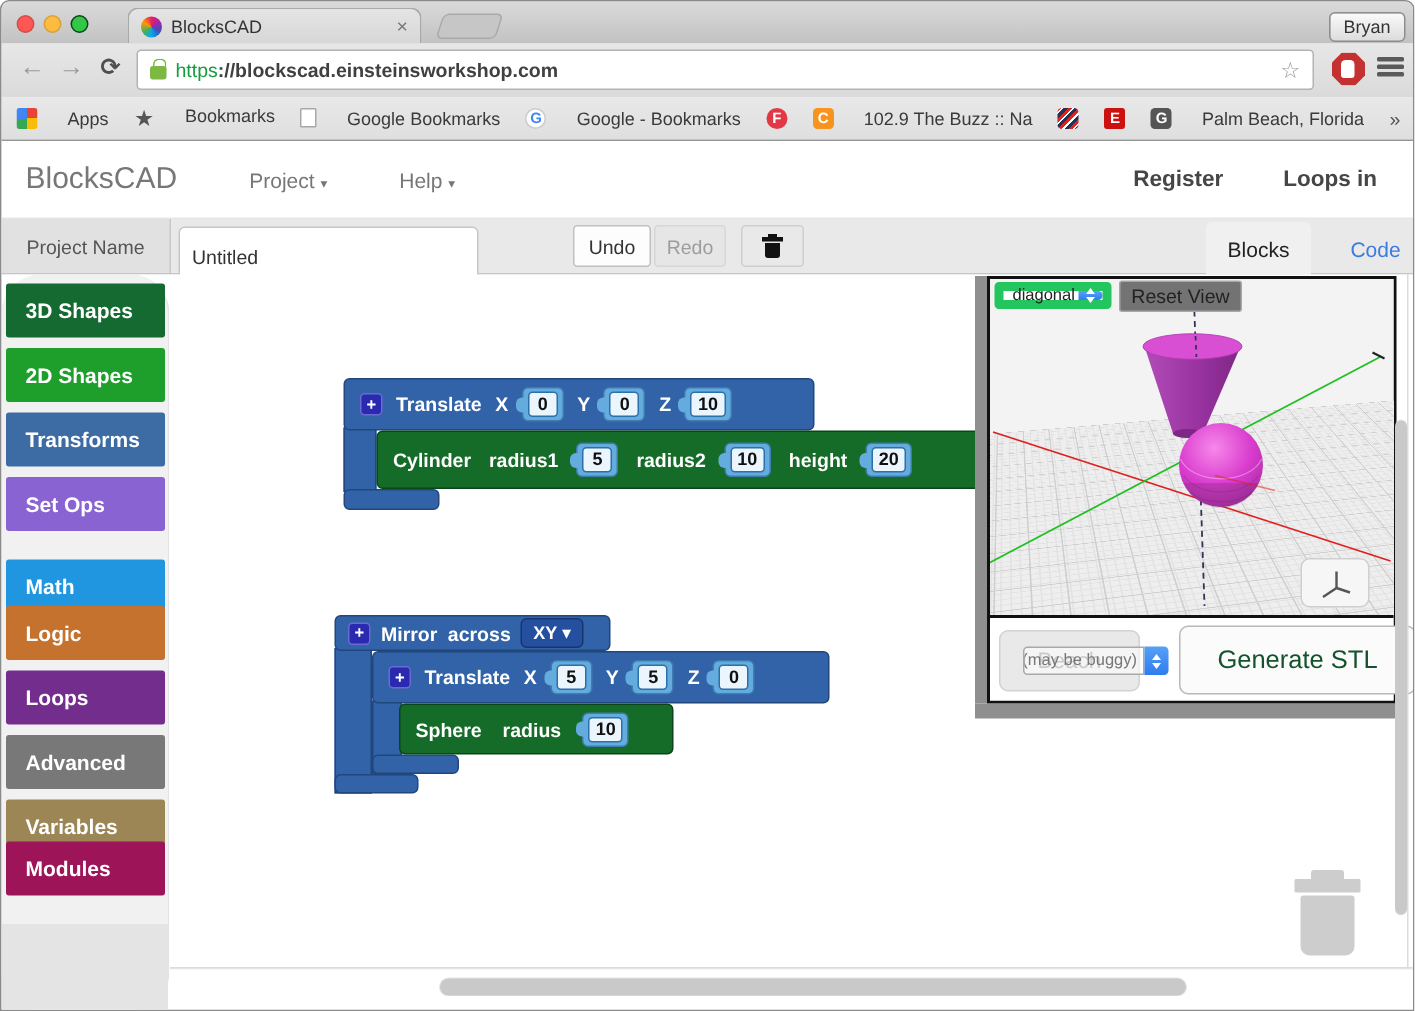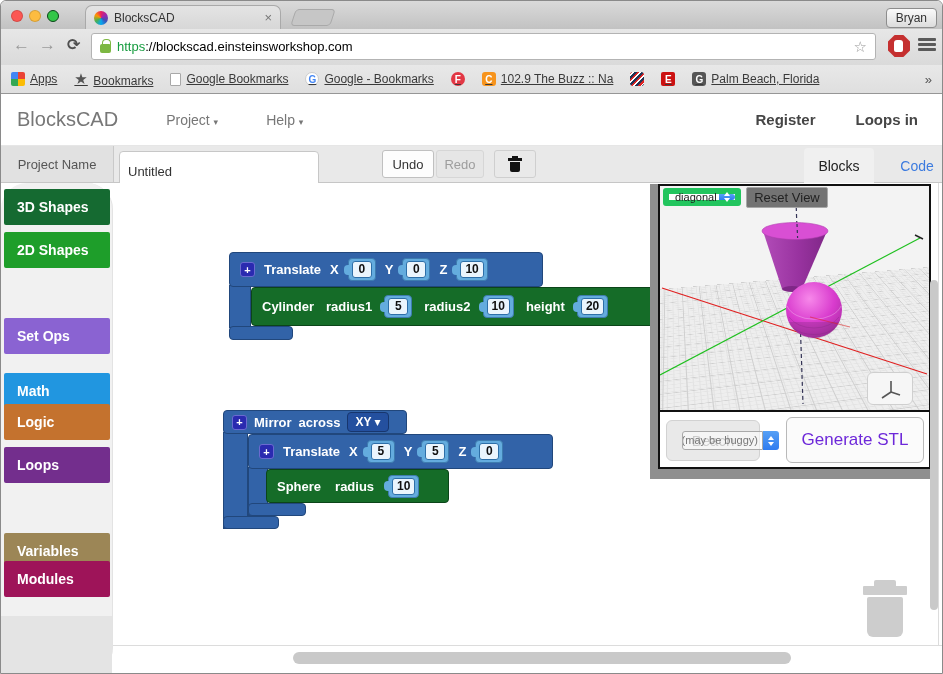--- a/index.html
+++ b/index.html
@@ -26,32 +26,32 @@
   .navrow { position:relative; height:36px; background:linear-gradient(#e7e7e7,#dadada); }
   .nav-ic { position:absolute; top:6px; font-size:17px; font-weight:bold; color:#9a9a9a; }
   .nav-ic.back { left:12px; } .nav-ic.fwd { left:38px; }
   .nav-ic.reload { left:66px; color:#4f4f4f; font-size:16px; }
   .omnibox { position:absolute; left:90px; top:4px; width:785px; height:27px; background:#fff;
              border:1px solid #b3b3b3; border-radius:3px; display:flex; align-items:center; padding:0 8px; }
   .lock { width:11px; height:9px; background:#7db842; border-radius:2px; position:relative; margin-right:6px; margin-top:3px; }
   .lock:before { content:''; position:absolute; left:2px; top:-5px; width:7px; height:7px; border:1.5px solid #7db842;
                  border-bottom:none; border-radius:4px 4px 0 0; }
   .url-scheme { color:#169c3f; font-size:13px; }
-  .url-rest { color:#000000; font-size:13px; flex:1; }
+  .url-rest { color:#404040; font-size:13px; flex:1;font-weight:bold; }
   .ob-star { color:#999; font-size:15px; }
   .stop-ic { position:absolute; right:32px; top:6px; width:22px; height:22px; background:#c53030;
              clip-path:polygon(30% 0,70% 0,100% 30%,100% 70%,70% 100%,30% 100%,0 70%,0 30%); }
   .stop-ic i { position:absolute; left:6px; top:5px; width:9px; height:12px; background:#fff; border-radius:3px 3px 2px 2px; }
   .menu-ic { position:absolute; right:6px; top:9px; width:18px; }
   .menu-ic i { display:block; height:3px; background:#5a5a5a; margin-bottom:2px; border-radius:1px; }
 
   
   .bookmarks { position:relative; height:29px; background:linear-gradient(#e8e8e8,#dfdfdf);
                border-bottom:1px solid #969696; display:flex; align-items:center; padding:0 10px; gap:7px; }
-  .bm { display:flex; align-items:flex-end; gap:5px; font-size:12px; color:#3a3a3a; margin-right:10px; white-space:nowrap;text-decoration:underline; }
+  .bm { display:flex; align-items:flex-start; gap:20px; font-size:12px; color:#3a3a3a; margin-right:10px; white-space:nowrap; }
   .bm-ic { width:14px; height:14px; border-radius:3px; display:inline-flex; align-items:center; justify-content:center;
            font-size:10px; font-weight:bold; color:#fff; flex:0 0 auto; }
   .ic-apps { background:
       linear-gradient(#0000,#0000), conic-gradient(#ea4335 0 25%,#fbbc05 0 50%,#34a853 0 75%,#4285f4 0); border-radius:2px; }
   .ic-star { color:#555; font-size:15px; width:14px; }
   .ic-page { width:11px; height:13px; background:#fff; border:1px solid #a8a8a8; border-radius:1px; }
   .ic-g { background:#fff; border:1px solid #ccc; color:#4285f4; border-radius:50%; }
   .ic-f { background:#e23744; border-radius:50%; }
   .ic-buzz { background:#f7941d; }
   .ic-boa { background:repeating-linear-gradient(135deg,#d22 0 2px,#fff 2px 3px,#235 3px 5px); }
@@ -153,22 +153,22 @@
   .vpbar { position:relative; width:269px; height:57px; border-top:2px solid #111; background:#fff; }
   .render-btn { position:absolute; left:6px; top:8px; width:94px; height:41px; background:#e9e9e9; border:1px solid #d2d2d2;
                 border-radius:6px; display:flex; align-items:center; justify-content:center; font-size:15px; color:#8a8a8a; }
   .res-select { position:absolute; left:22px; top:19px; width:81px; height:19px; background:rgba(255,255,255,.55);
                 border:1px solid #a9a9a9; border-radius:3px 0 0 3px; font-size:11px; color:#777; line-height:17px;
                 padding:0 4px; overflow:hidden; white-space:nowrap; direction:rtl; }
   .res-stepper { position:absolute; left:103px; top:19px; width:16px; height:19px; background:linear-gradient(#56a0f5,#2f7cf0);
                  border-radius:0 3px 3px 0; display:flex; flex-direction:column; align-items:center; justify-content:center; gap:2px; }
   .res-stepper i { width:0; height:0; border-left:3px solid transparent; border-right:3px solid transparent; }
   .res-stepper i.up { border-bottom:4px solid #fff; } .res-stepper i.dn { border-top:4px solid #fff; }
-  .stl-btn { position:absolute; left:126px; top:5px; width:138px; height:46px; background:#fbfbfb; border:1px solid #b9b9b9;
-             border-radius:6px; display:flex; align-items:center; justify-content:center; font-size:17px; color:#6d28d9; }
+  .stl-btn { position:absolute; left:126px; top:5px; width:158px; height:46px; background:#fbfbfb; border:1px solid #b9b9b9;
+             border-radius:6px; display:flex; align-items:center; justify-content:center; font-size:17px; color:#14532d; }
 </style>
 </head>
 <body>
 
 <div class="window">
 
   <div class="titlebar">
     <div class="tl red"></div>
     <div class="tl yellow"></div>
     <div class="tl green"></div>
@@ -264,24 +264,26 @@
     </div>
     <div class="blocks-tab">Blocks</div>
     <div class="code-tab">Code</div>
   </div>
 
   <div class="main">
 
     <div class="sidebar">
       <div class="cat cat-0">3D Shapes</div>
       <div class="cat cat-1">2D Shapes</div>
+      <div class="cat cat-2">Transforms</div>
       <div class="cat cat-3">Set Ops</div>
       <div class="cat cat-4">Math</div>
       <div class="cat cat-5">Logic</div>
       <div class="cat cat-6">Loops</div>
+      <div class="cat cat-7">Advanced</div>
       <div class="cat cat-8">Variables</div>
       <div class="cat cat-9">Modules</div>
       <div class="sidebar-lower"></div>
     </div>
 
     <div class="bgroup" style="left:228px; top:69px;">
       <div class="bpart blue" style="left:0; top:33px; width:22px; height:43px; border-radius:0;"></div>
       <div class="bpart blue" style="left:0; top:74px; width:64px; height:14px;"></div>
       <div class="bpart blue bbar" style="left:0; top:0; width:314px; height:35px;">
         <span class="plusbadge">+</span>

